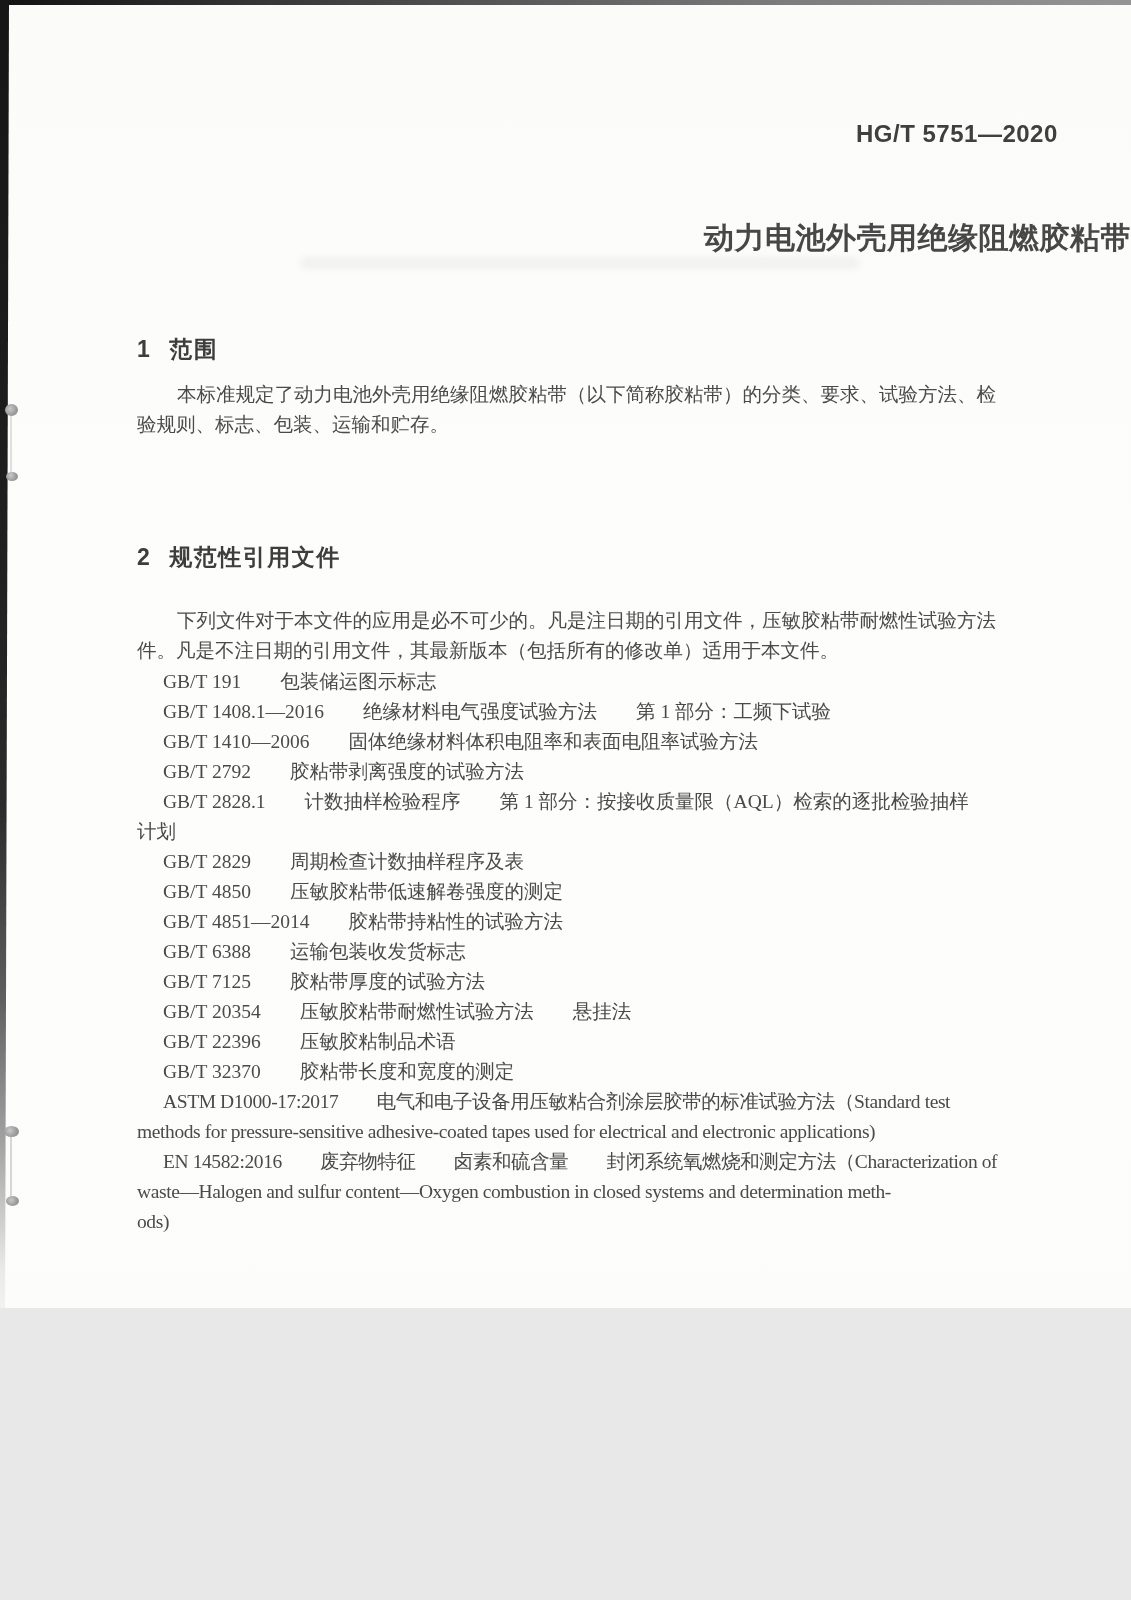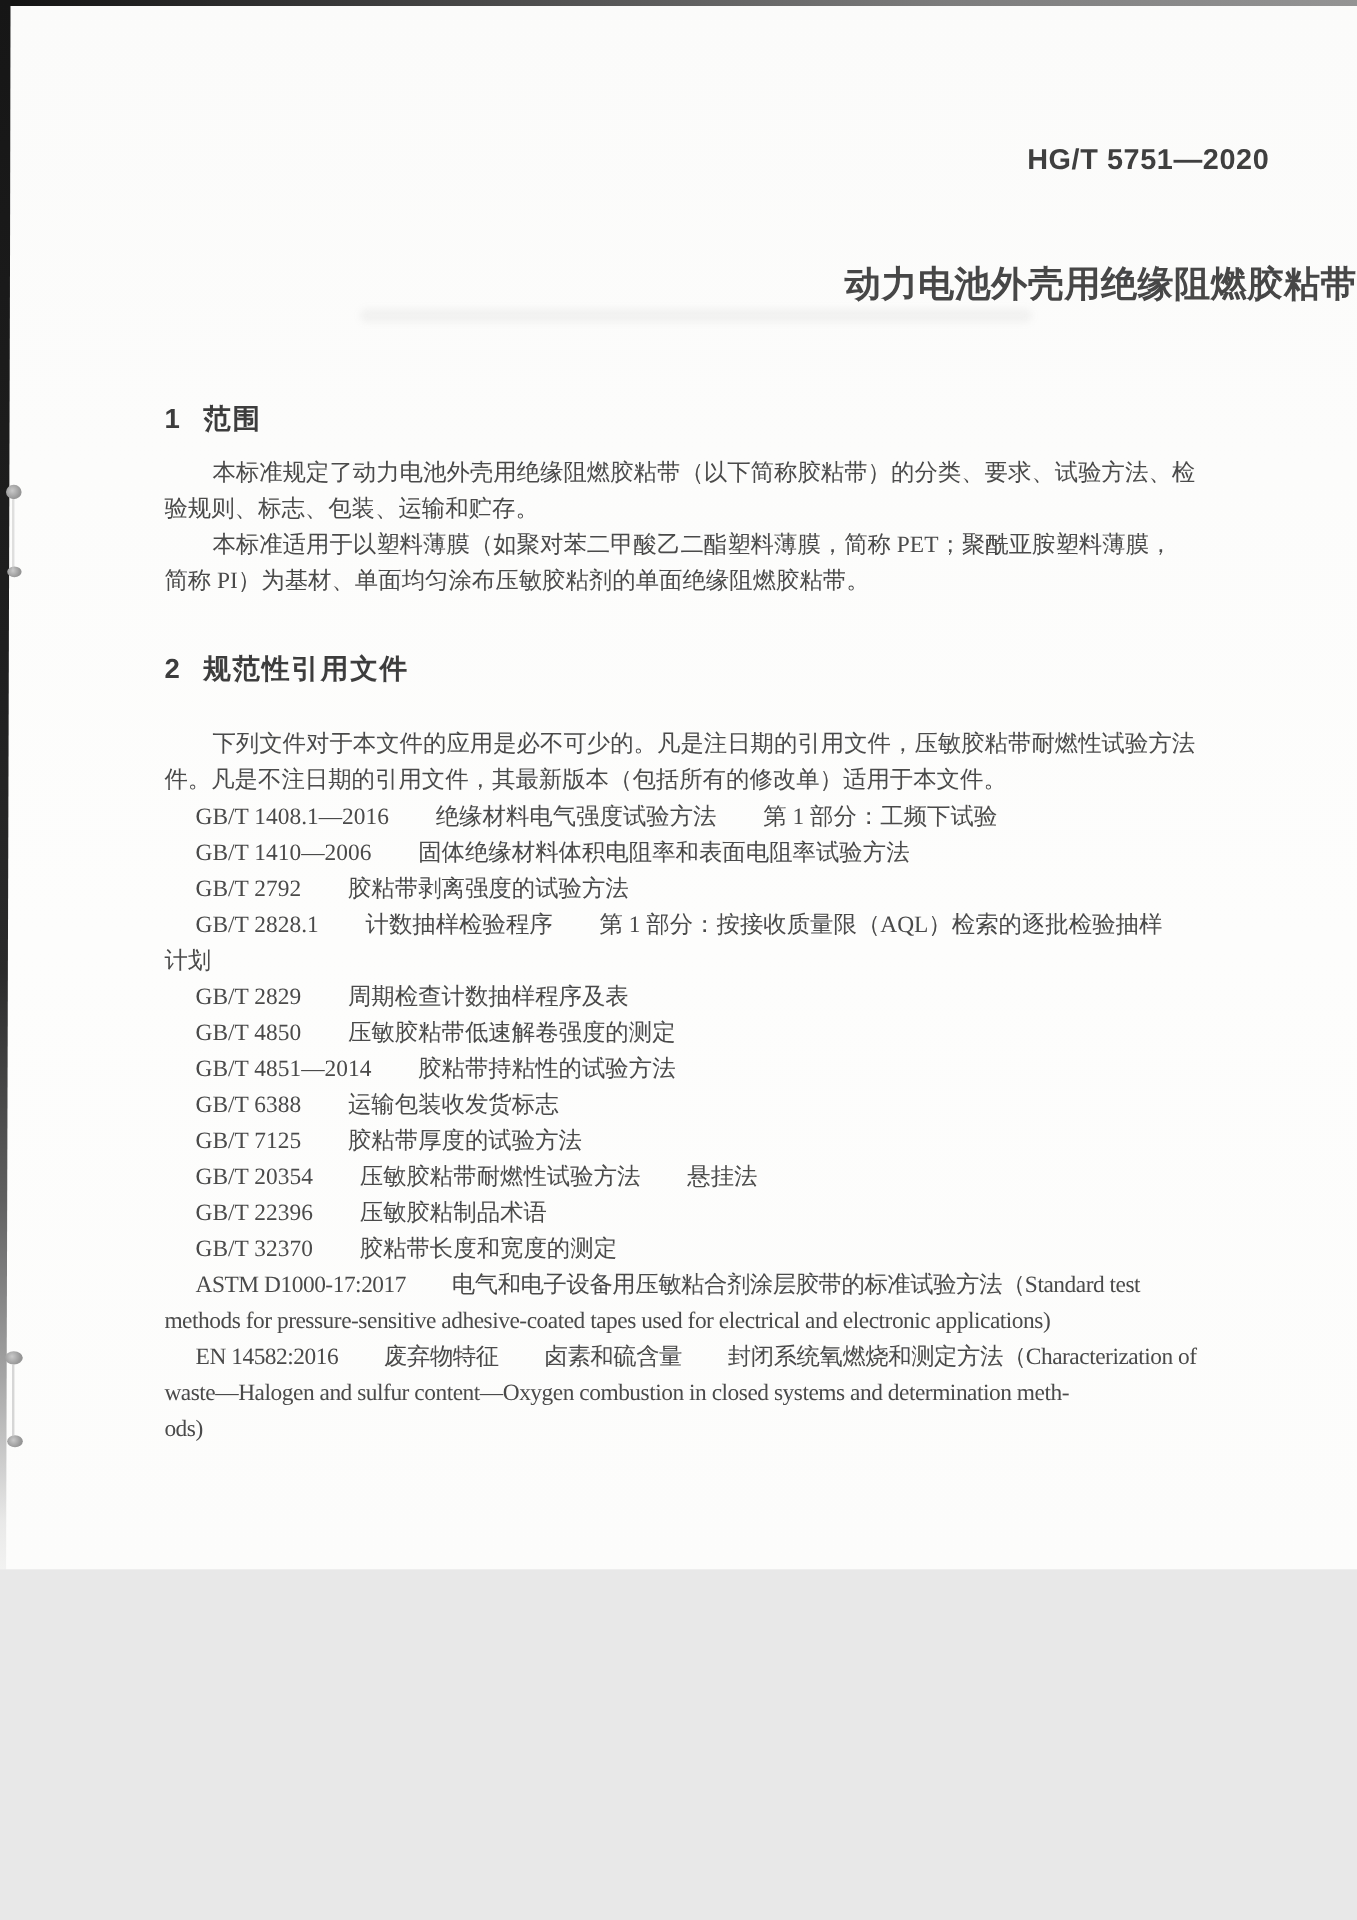--- a/index.html
+++ b/index.html
@@ -96,33 +96,32 @@
 
   <h1 class="doc-title">动力电池外壳用绝缘阻燃胶粘带</h1>
 
   <h2 class="sec-h h-1">
     <span>1</span>
     <span>范围</span>
   </h2>
   <div class="textblock b-1">
     <p class="para">本标准规定了动力电池外壳用绝缘阻燃胶粘带（以下简称胶粘带）的分类、要求、试验方法、检
 验规则、标志、包装、运输和贮存。</p>
-    <p class="para">本标准适用于以塑料薄膜（如聚对苯二甲酸乙二酯塑料薄膜，简称 PET；聚酰亚胺塑料薄膜，
-简称 PI）为基材、单面均匀涂布压敏胶粘剂的单面绝缘阻燃胶粘带。</p>
   </div>
 
   <h2 class="sec-h h-2">
     <span>2</span>
     <span>规范性引用文件</span>
   </h2>
   <div class="textblock b-2">
     <p class="para">下列文件对于本文件的应用是必不可少的。凡是注日期的引用文件，压敏胶粘带耐燃性试验方法
 件。凡是不注日期的引用文件，其最新版本（包括所有的修改单）适用于本文件。</p>
   </div>
   <div class="textblock b-refs">
+    <p class="ref">GB/T 191　　包装储运图示标志</p>
     <p class="ref">GB/T 1408.1—2016　　绝缘材料电气强度试验方法　　第 1 部分：工频下试验</p>
     <p class="ref">GB/T 1410—2006　　固体绝缘材料体积电阻率和表面电阻率试验方法</p>
     <p class="ref">GB/T 2792　　胶粘带剥离强度的试验方法</p>
     <p class="ref">GB/T 2828.1　　计数抽样检验程序　　第 1 部分：按接收质量限（AQL）检索的逐批检验抽样
 计划</p>
     <p class="ref">GB/T 2829　　周期检查计数抽样程序及表</p>
     <p class="ref">GB/T 4850　　压敏胶粘带低速解卷强度的测定</p>
     <p class="ref">GB/T 4851—2014　　胶粘带持粘性的试验方法</p>
     <p class="ref">GB/T 6388　　运输包装收发货标志</p>
     <p class="ref">GB/T 7125　　胶粘带厚度的试验方法</p>

